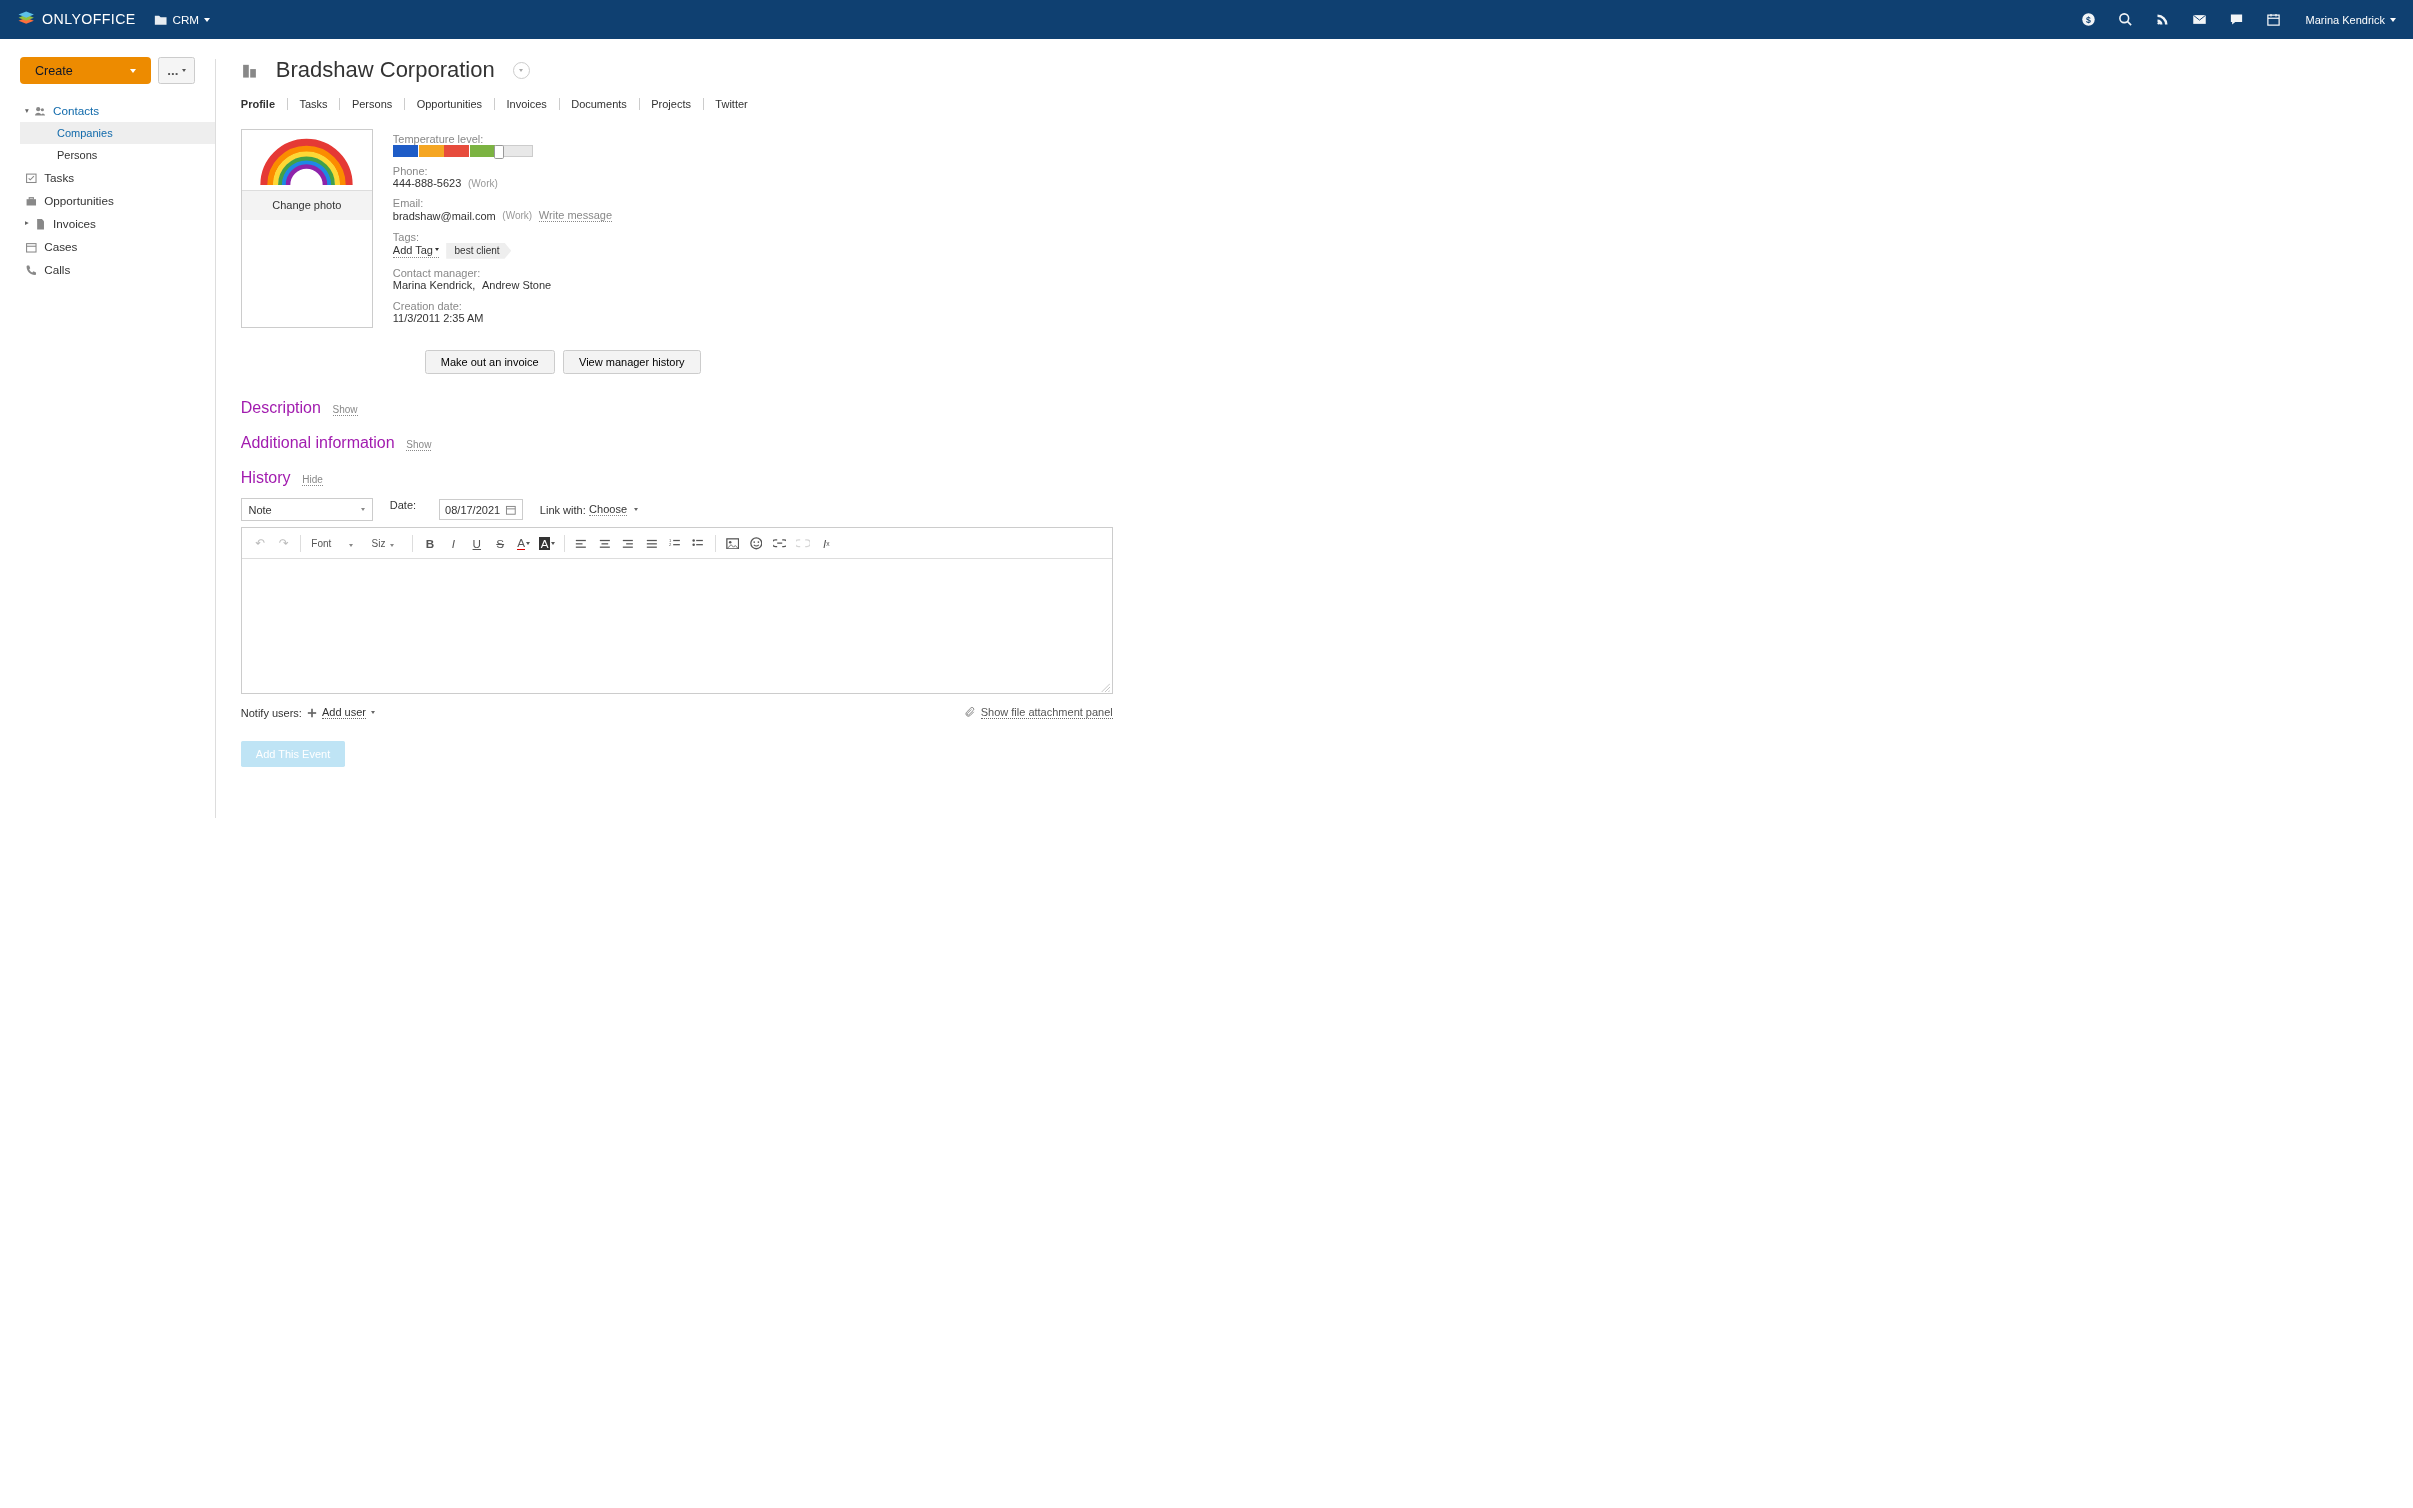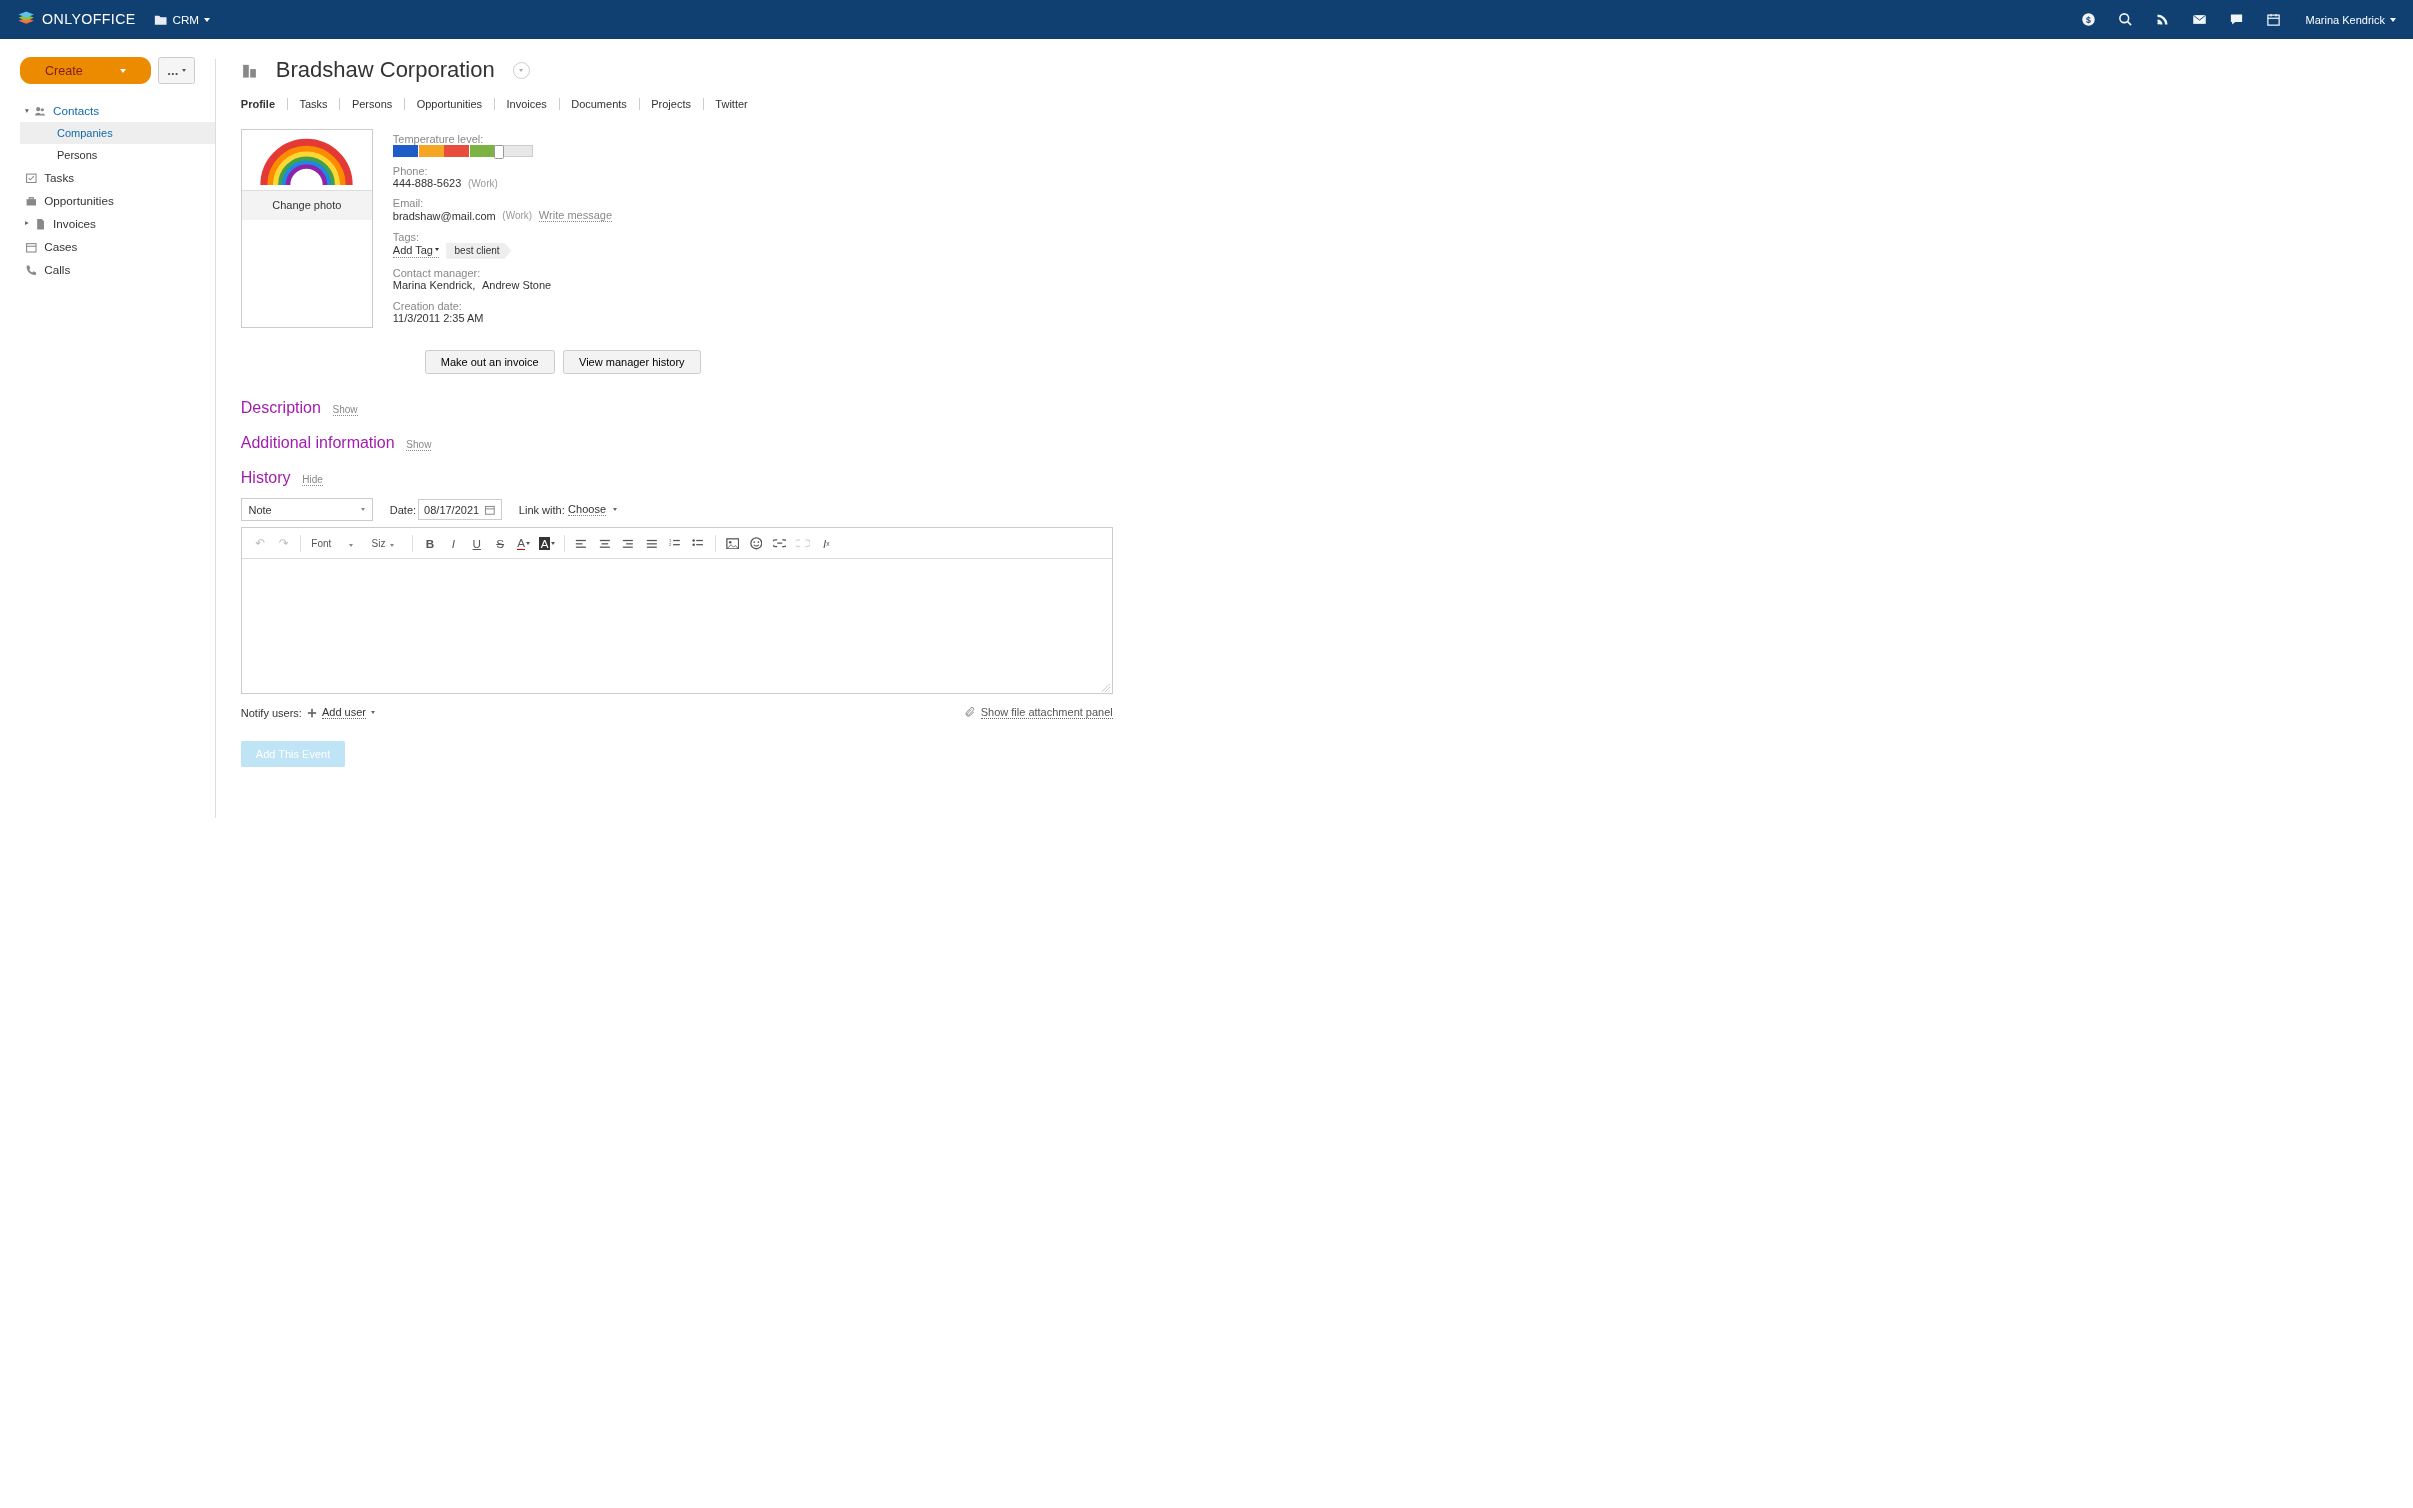--- a/index.html
+++ b/index.html
@@ -17,21 +17,21 @@
 .user-menu { margin-left: 25px; display: flex; align-items: center; gap: 5px; cursor: pointer; font-size: 11px; }
 
 
 .page { display: flex; }
 .sidebar { width: 215px; padding: 18.4px 0 0 20px; }
 .divider-v { width: 0.8px; background: #ddd; margin: 20px 0 0 0; }
 .main { flex: 1; padding: 18.4px 25px 34px 25px; max-width: 922px; }
 
 
 .create-row { display: flex; gap: 6.7px; margin-bottom: 15px; padding-right: 20px; }
-.create-btn { flex: 1; background: #ed8b00; color: #7f1d1d; border: none; border-radius: 11px; height: 27px; display: flex; align-items: center; justify-content: space-between; padding: 0 25px; cursor: pointer; font-size: 12.6px; font-weight: 500; }
+.create-btn { flex: 1; background: #ed8b00; color: #0f172a; border: none; border-radius: 4px; height: 27px; display: flex; align-items: center; justify-content: space-between; padding: 0 15px; cursor: pointer; font-size: 12.6px; font-weight: 500; }
 .more-btn { width: 37px; height: 27px; background: #f5f5f5; border: 0.8px solid #ccc; border-radius: 2.5px; cursor: pointer; display: flex; align-items: center; justify-content: center; gap: 3.4px; font-size: 13.4px; font-weight: bold; color: #555; }
 .nav-list { list-style: none; }
 .nav-item { display: flex; align-items: center; gap: 6.7px; padding: 5px 0 5px 5px; cursor: pointer; font-size: 11.7px; color: #333; }
 .nav-item.expandable::before { content: "▸"; font-size: 7.5px; color: #666; margin-right: -1.7px; transform: translateY(-0.8px); }
 .nav-item.expanded::before { content: "▾"; font-size: 7.5px; color: #666; margin-right: -1.7px; }
 .nav-item.link { color: #116aab; }
 .nav-subitem { padding: 5px 0 5px 37px; font-size: 11px; cursor: pointer; }
 .nav-subitem.active { background: #eee; color: #116aab; margin-right: 0; }
 .nav-icon { width: 12.6px; height: 12.6px; fill: #888; flex-shrink: 0; }
 
@@ -337,21 +337,21 @@
       <div class="section-header">
         <div class="section-title">History</div>
         <span class="toggle-link">Hide</span>
       </div>
 
       <div class="history-controls">
         <div class="select-box">
           <span>Note</span>
           <span class="caret-down sm" style="color:#888"></span>
         </div>
-        <div style="display:flex;align-items:center;gap:2px">
+        <div style="display:flex;align-items:flex-start;gap:23px">
           <span>Date:</span>
           <div class="date-input">
             <span>08/17/2021</span>
             <svg width="11.7" height="11.7" viewBox="0 0 24 24">
                 <rect x="3" y="5" width="18" height="16" fill="none" stroke="#888" stroke-width="2"></rect>
                 <line x1="3" y1="10" x2="21" y2="10" stroke="#888" stroke-width="2"></line>
               </svg>
           </div>
         </div>
         <div class="link-with">

